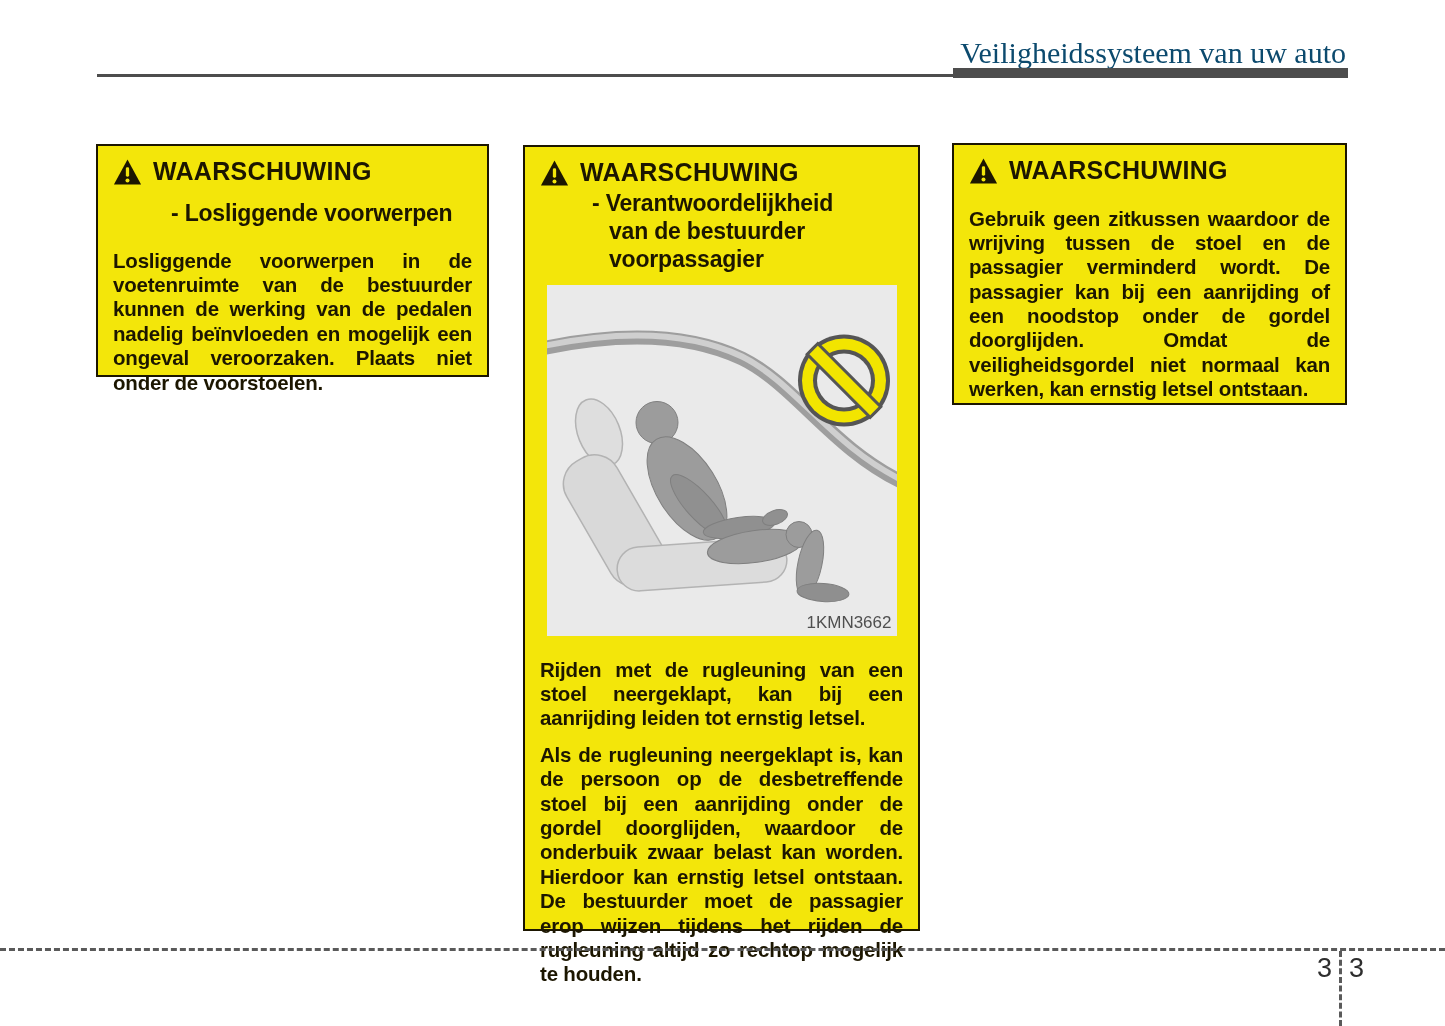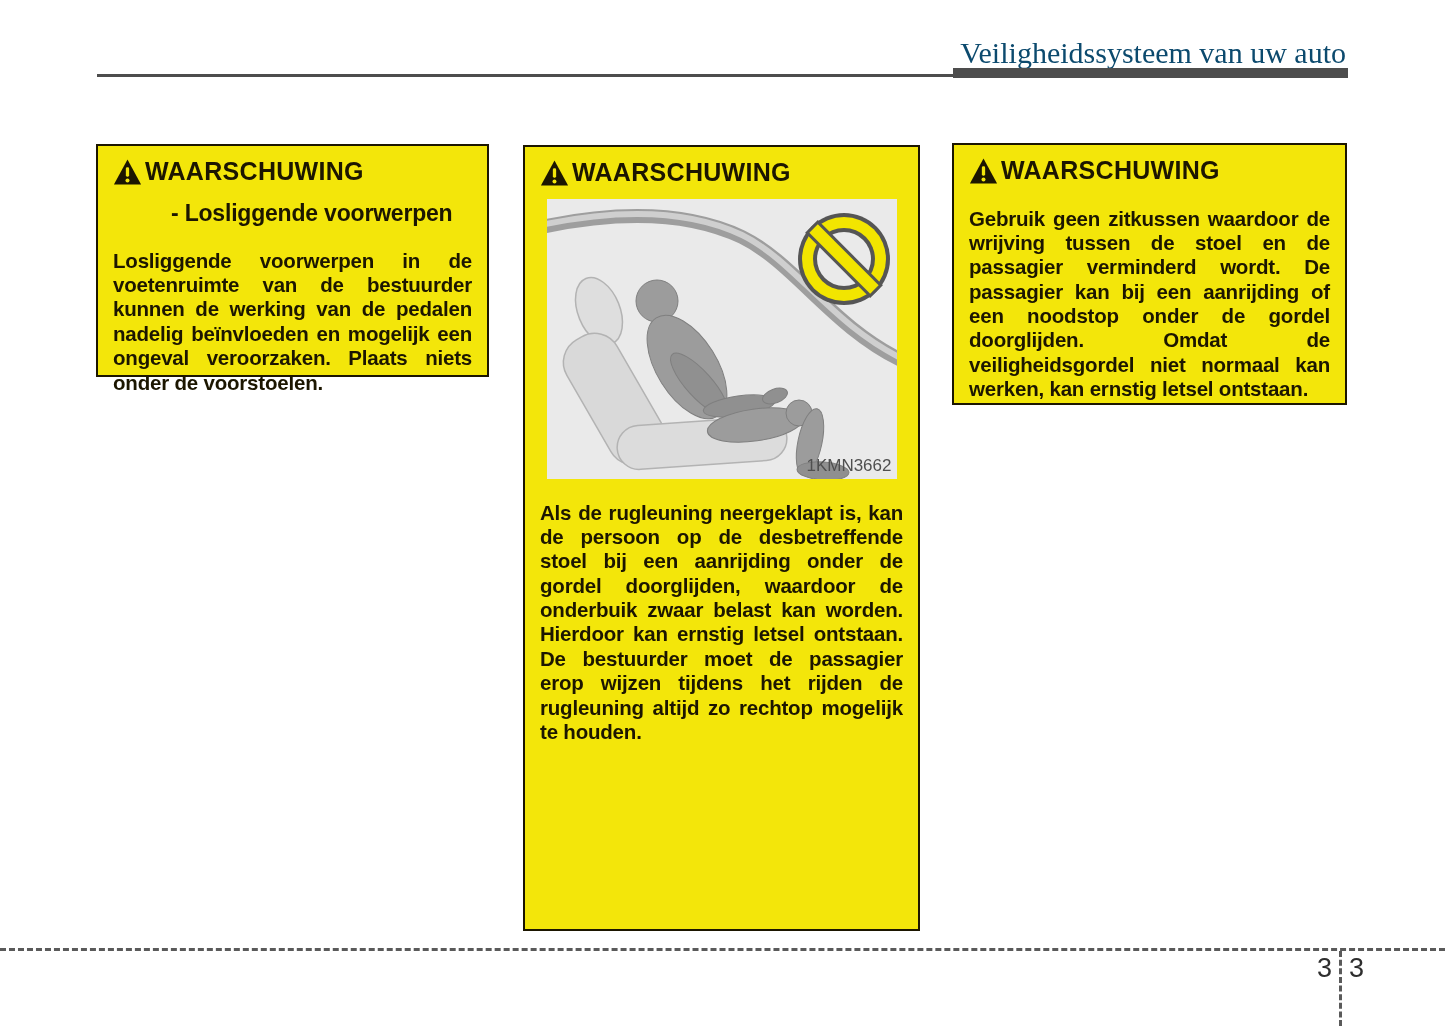--- a/index.html
+++ b/index.html
@@ -21,36 +21,36 @@
   
   .warnbox {
     position:absolute; background:var(--warning-bg,#F3E60A);
     border:2px solid #1c1600; padding:12px 15px 10px 15px;
     color:#1c1600; font-weight:bold; letter-spacing:-0.2px;
   }
   .box1 { left:96px;  top:144px; width:393px; height:233px; }
   .box2 { left:523px; top:145px; width:397px; height:786px; }
   .box3 { left:952px; top:143px; width:395px; height:262px; }
 
-  .warn-head { display:flex; align-items:center; gap:3px; font-size:25px; line-height:1.1; letter-spacing:0.3px; }
+  .warn-head { display:flex; align-items:center; gap:11px; font-size:25px; line-height:1.1; letter-spacing:0.3px; }
   .tri-icon  { width:29px; height:26px; flex:0 0 auto; display:block; }
 
   .warn-sub      { font-size:23px; line-height:1.18; padding-left:58px; margin-top:14px; }
   .warn-sub-block{ font-size:23px; line-height:1.22; margin-left:52px; margin-top:2px; }
   .warn-sub-block .cont { margin-left:17px; }
 
   .warn-body p {
     font-size:20.5px; line-height:1.19; text-align:justify;
     margin-top:12px; text-justify:inter-word;
   }
   .warn-body p:first-child { margin-top:22px; }
 
   
   .figure {
-    position:relative; width:350px; height:280px; margin:12px auto 4px auto;
+    position:relative; width:350px; height:351px; margin:12px auto 4px auto;
     background:#eaeaea;
     text-decoration:underline;
   }
   .figure svg { display:block; width:100%; height:100%; }
   .figure-label {
     position:absolute; right:5px; bottom:3px;
     font-weight:normal; font-size:17px; color:#4f4f4f; letter-spacing:0;
   }
 
   
@@ -72,32 +72,37 @@
     <div class="warn-head">
       <svg class="tri-icon" viewBox="0 0 24 22">
         <path d="M12 0.5 L23.5 21.5 H0.5 Z" fill="#1c1600"></path>
         <rect x="10.6" y="7" width="2.8" height="8" rx="1.2" fill="#F3E60A"></rect>
         <circle cx="12" cy="18.2" r="1.7" fill="#F3E60A"></circle>
       </svg>
       <span>WAARSCHUWING</span>
     </div>
     <div class="warn-sub">- Losliggende voorwerpen</div>
     <div class="warn-body">
-      <p>Losliggende voorwerpen in de voetenruimte van de bestuurder kunnen de werking van de pedalen nadelig beïnvloeden en mogelijk een ongeval veroorzaken. Plaats niets onder de voorstoelen.</p>
+      <p>Losliggende voorwerpen in de voetenruimte van de bestuurder kunnen de werking van de pedalen nadelig beïnvloeden en mogelijk een ongeval veroorzaken. Plaats niet onder de voorstoelen.</p>
     </div>
   </div>
 
   <div class="warnbox box2">
     <div class="warn-head">
       <svg class="tri-icon" viewBox="0 0 24 22">
         <path d="M12 0.5 L23.5 21.5 H0.5 Z" fill="#1c1600"></path>
         <rect x="10.6" y="7" width="2.8" height="8" rx="1.2" fill="#F3E60A"></rect>
         <circle cx="12" cy="18.2" r="1.7" fill="#F3E60A"></circle>
       </svg>
       <span>WAARSCHUWING</span>
+    </div>
+    <div class="warn-sub-block">
+      <div>- Verantwoordelijkheid</div>
+      <div class="cont">van de bestuurder</div>
+      <div class="cont">voorpassagier</div>
     </div>
 
     <div class="figure">
       <svg viewBox="0 0 350 280">
 
         <rect x="0" y="0" width="350" height="280" fill="#eaeaea"></rect>
 
         <path d="M -6 28 C 70 12, 140 12, 195 38 C 248 64, 285 128, 356 162" fill="none" stroke="#9e9e9e" stroke-width="14"></path>
         <path d="M -6 26 C 70 10, 140 10, 195 36 C 248 62, 285 126, 356 160" fill="none" stroke="#cfcfcf" stroke-width="6"></path>
 
@@ -125,20 +130,21 @@
           <circle r="31" fill="#555555"></circle>
           <circle r="27" fill="#eaeaea"></circle>
           <rect x="-46" y="-9" width="92" height="18" transform="rotate(45)" fill="#555555"></rect>
           <rect x="-43" y="-6" width="86" height="12" transform="rotate(45)" fill="#F2E500"></rect>
         </g>
       </svg>
       <div class="figure-label">1KMN3662</div>
     </div>
 
     <div class="warn-body">
+      <p>Rijden met de rugleuning van een stoel neergeklapt, kan bij een aanrijding leiden tot ernstig letsel.</p>
       <p>Als de rugleuning neergeklapt is, kan de persoon op de desbetreffende stoel bij een aanrijding onder de gordel doorglijden, waardoor de onderbuik zwaar belast kan worden. Hierdoor kan ernstig letsel ontstaan. De bestuurder moet de passagier erop wijzen tijdens het rijden de rugleuning altijd zo rechtop mogelijk te houden.</p>
     </div>
   </div>
 
   <div class="warnbox box3">
     <div class="warn-head">
       <svg class="tri-icon" viewBox="0 0 24 22">
         <path d="M12 0.5 L23.5 21.5 H0.5 Z" fill="#1c1600"></path>
         <rect x="10.6" y="7" width="2.8" height="8" rx="1.2" fill="#F3E60A"></rect>
         <circle cx="12" cy="18.2" r="1.7" fill="#F3E60A"></circle>

